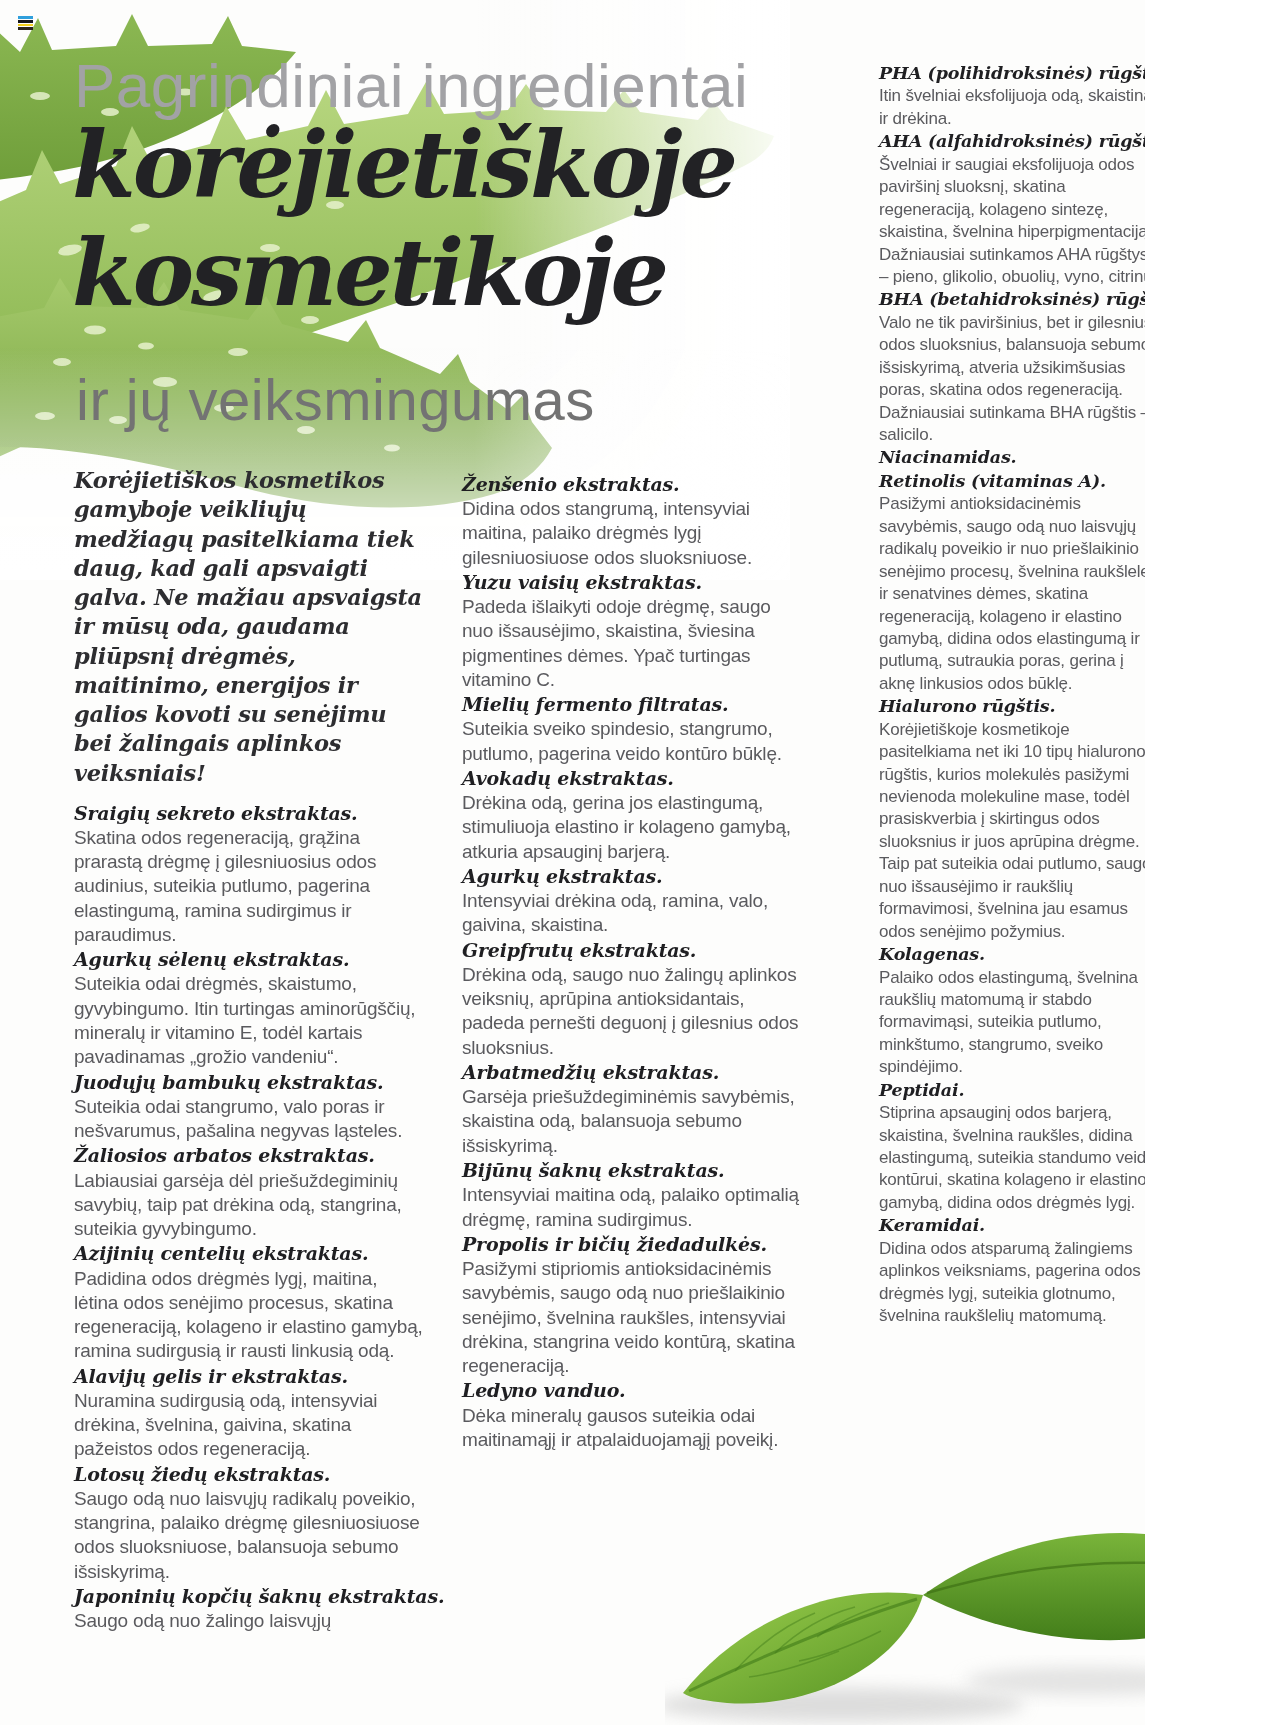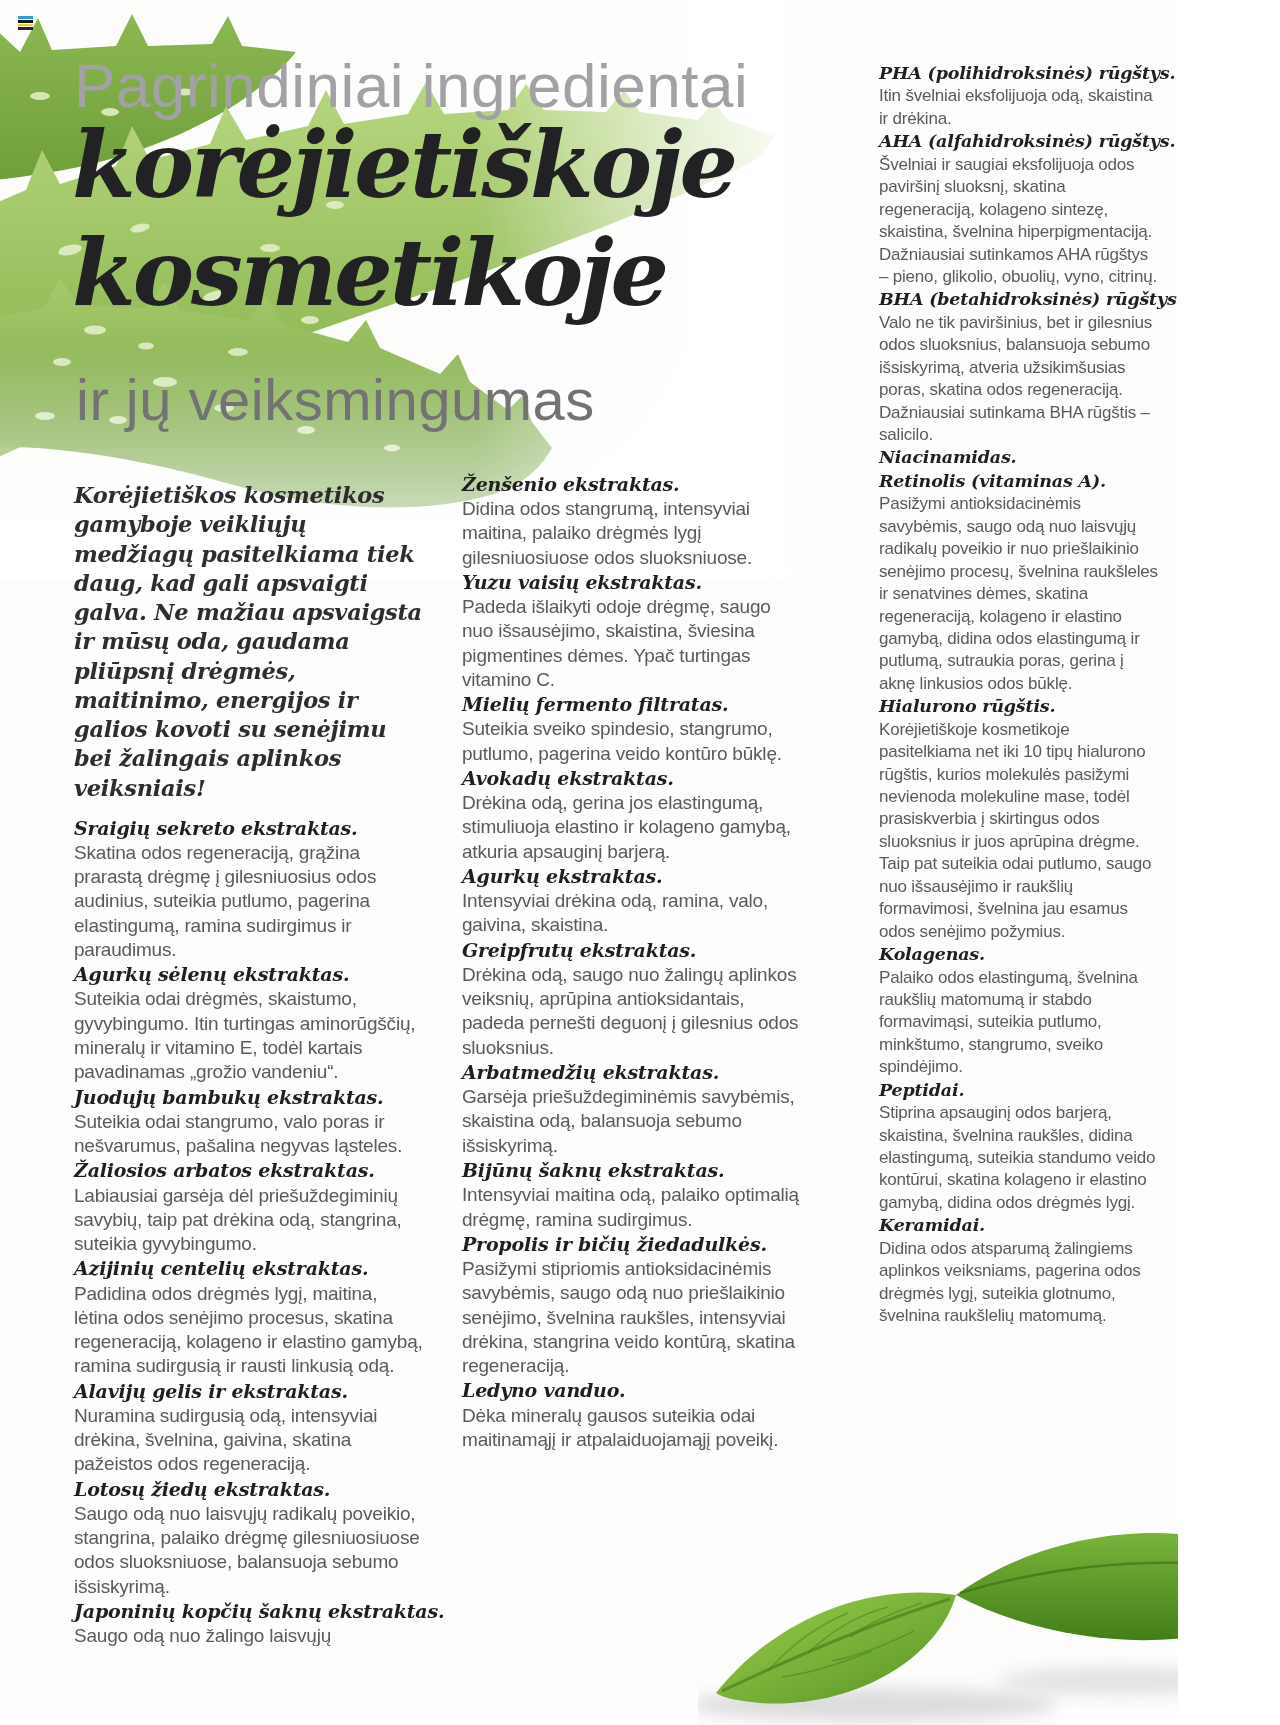--- a/index.html
+++ b/index.html
@@ -1,38 +1,38 @@
 <!DOCTYPE html>
 <html><head>
 <meta charset="utf-8">
 <style>
   html,body{margin:0;padding:0;background:#ffffff;}
   .page{position:relative;width:1145px;height:1725px;background:#fdfdfc;overflow:hidden;
-        font-family:"Liberation Sans",sans-serif;padding-left:33px;}
+        font-family:"Liberation Sans",sans-serif;}
   
   .aloe{position:absolute;left:0;top:0;z-index:0;}
   .tea{position:absolute;right:0;bottom:0;z-index:0;}
   
   .regmark{position:absolute;left:18px;top:16px;width:15px;height:14px;z-index:3;
            display:flex;flex-direction:column;gap:1px;}
   .regmark .stripe{flex:1 1 auto;width:100%;}
   
   .kicker{position:absolute;left:74px;top:50px;z-index:2;font-size:62px;font-weight:300;
           letter-spacing:.5px;color:#a2a2a5;white-space:nowrap;}
   .display{position:absolute;left:72px;top:112px;z-index:2;margin:0;
            font-family:"DejaVu Serif",serif;font-style:italic;font-weight:700;
            font-size:92px;line-height:1.17;letter-spacing:-3px;color:#222225;white-space:nowrap;}
   .subtitle{position:absolute;left:76px;top:366px;z-index:2;font-size:58px;font-weight:300;
             letter-spacing:.5px;color:#737373;white-space:nowrap;}
   
   .col{position:absolute;z-index:2;color:#5a5a5e;}
   .col1{left:74px;top:466px;width:352px;}
   .col2{left:462px;top:472px;width:338px;}
   .col3{left:845px;top:62px;width:280px;margin-left:34px;}
-  .intro{margin:15px 0 13px 0;font-family:"DejaVu Serif",serif;font-style:italic;font-weight:700;
+  .intro{margin:0 0 13px 0;font-family:"DejaVu Serif",serif;font-style:italic;font-weight:700;
          font-size:22.5px;line-height:1.3;letter-spacing:-.3px;color:#2d2d30;}
   .entry .term{display:block;white-space:nowrap;font-family:"DejaVu Serif",serif;font-style:italic;
                font-weight:700;font-size:19px;line-height:1.32;letter-spacing:-.2px;color:#1f1f22;}
   .entry .desc{display:block;font-size:19px;line-height:1.28;letter-spacing:-.2px;}
   .col3 .entry .term{font-size:17.5px;line-height:1.34;}
   .col3 .entry .desc{font-size:17px;line-height:1.32;}
 </style>
 </head>
 <body>
 

